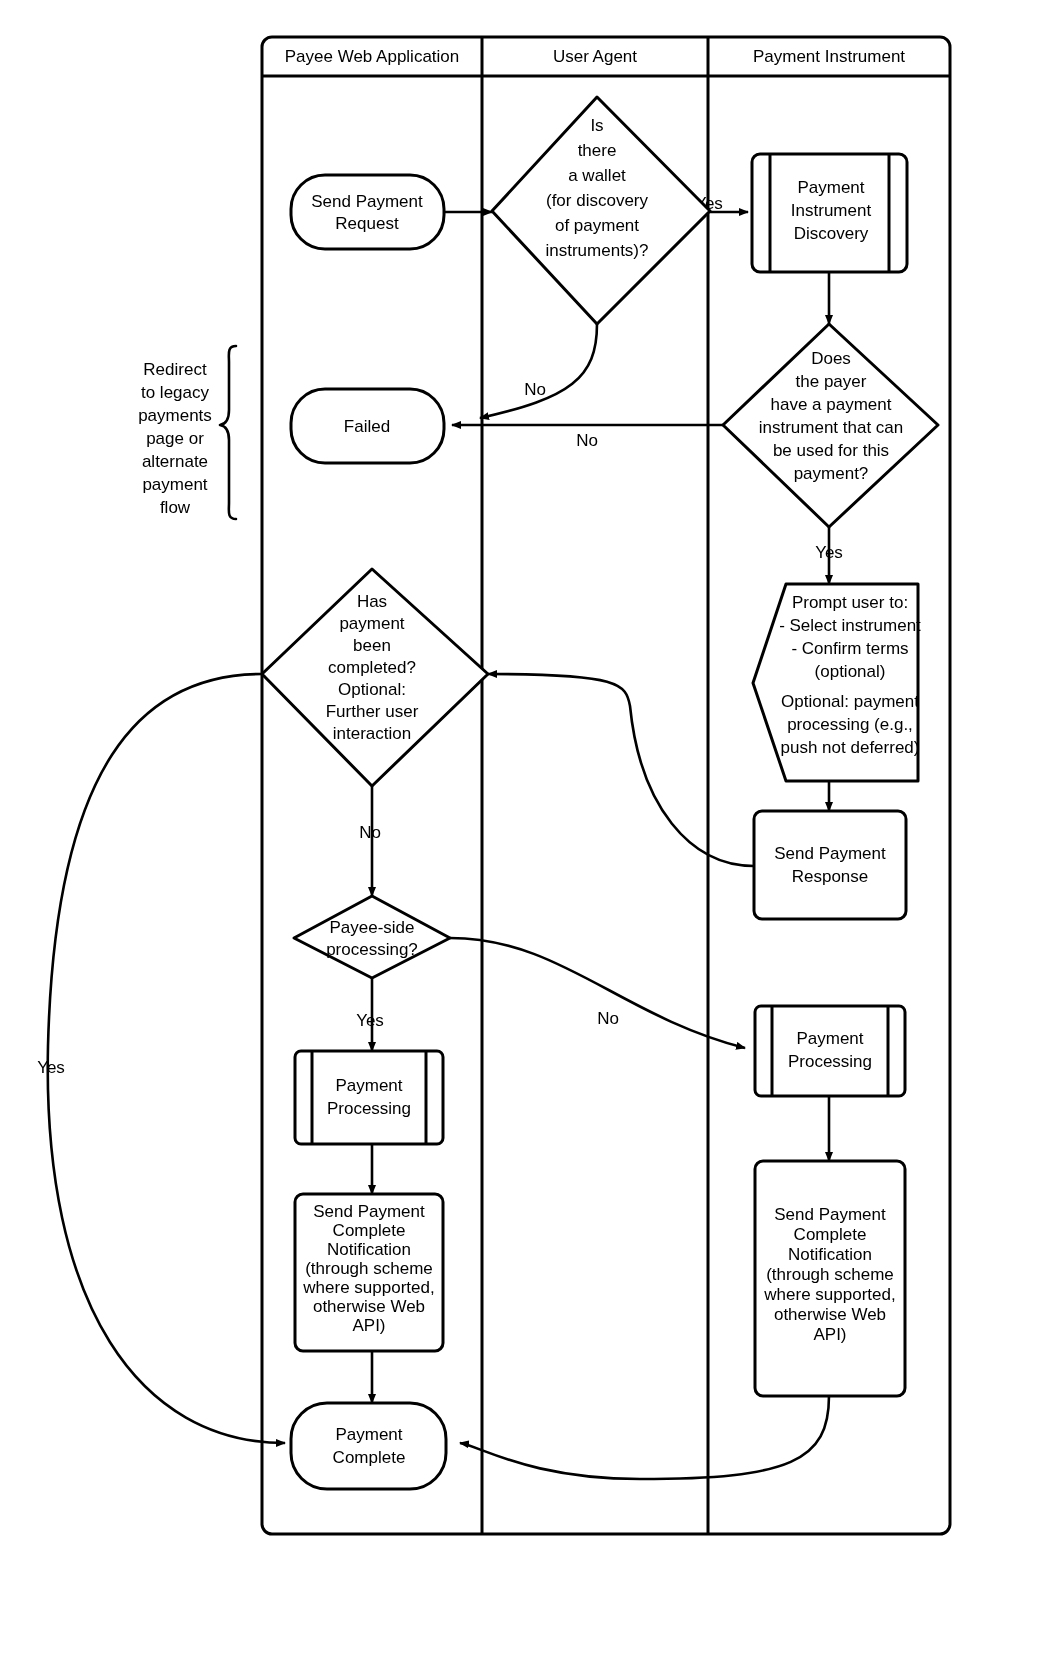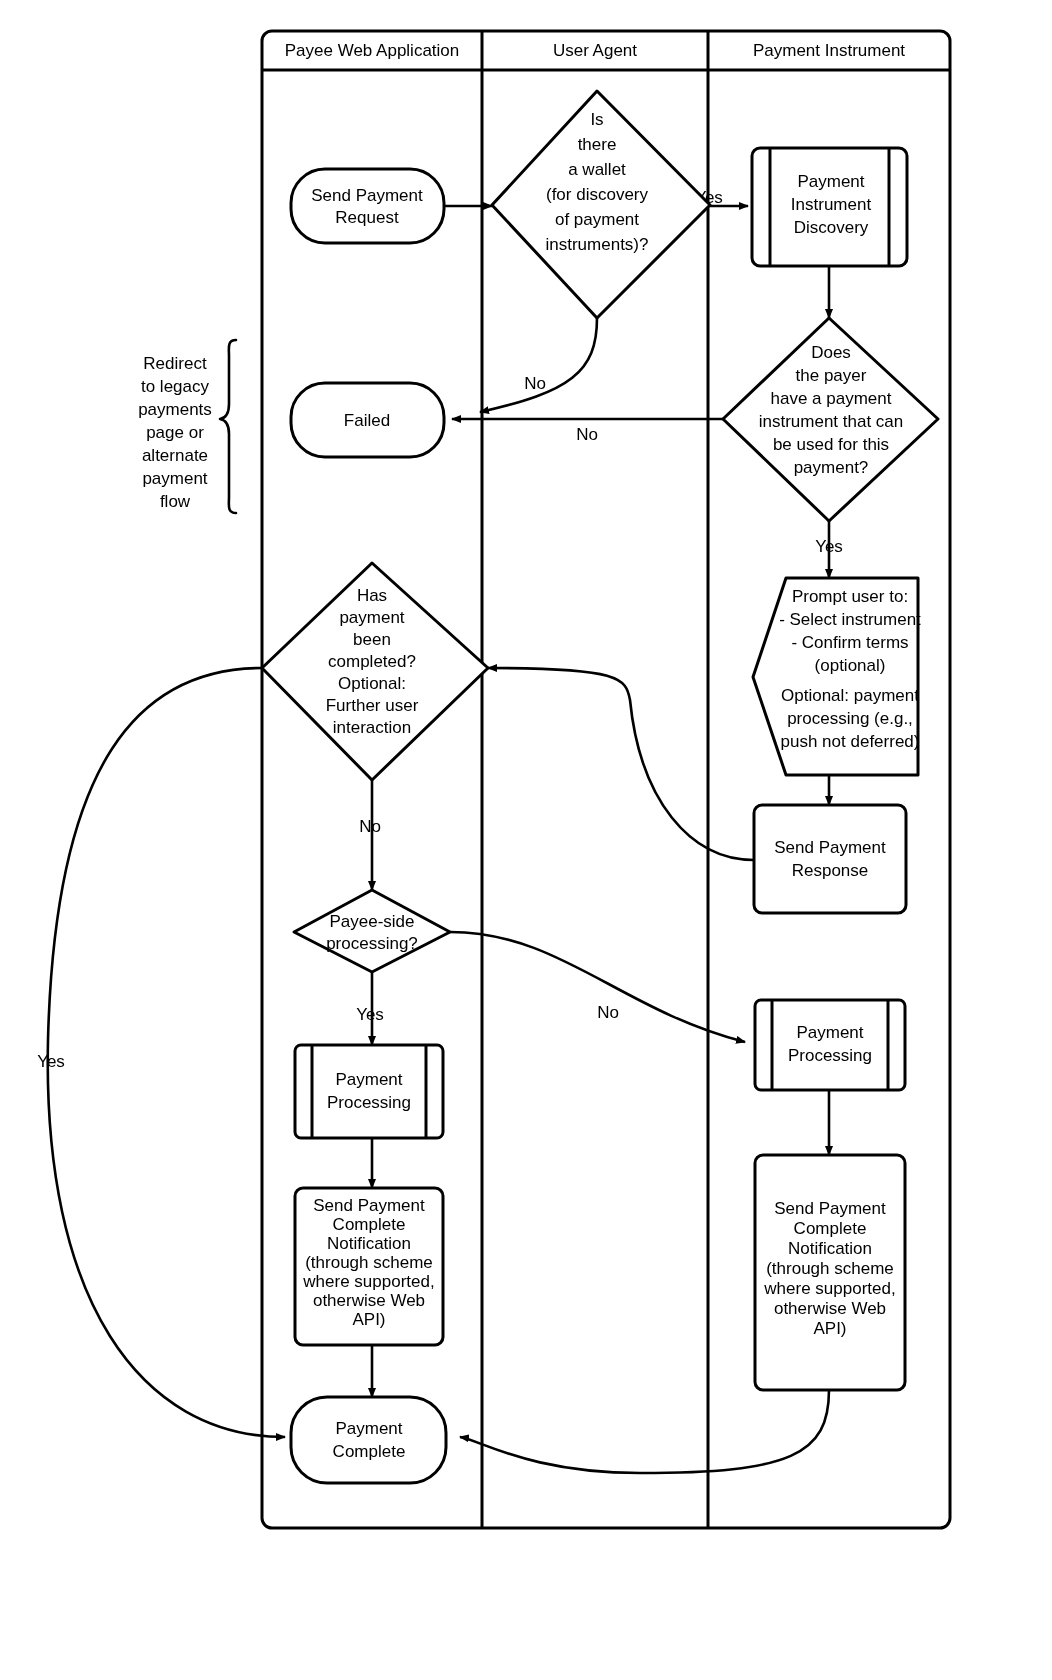--- a/index.html
+++ b/index.html
@@ -10,20 +10,21 @@
   body {
     width: 1052px;
     height: 1680px;
     font-family: "Liberation Sans", sans-serif;
     overflow: hidden;
   }
   #diagram-root {
     position: relative;
     width: 1052px;
     height: 1372px;
+    margin-top: 6px;
   }
   svg#flowchart {
     display: block;
     width: 1052px;
     height: 1680px;
   }
   .shape {
     fill: #ffffff;
     stroke: #000000;
     stroke-width: 3;

